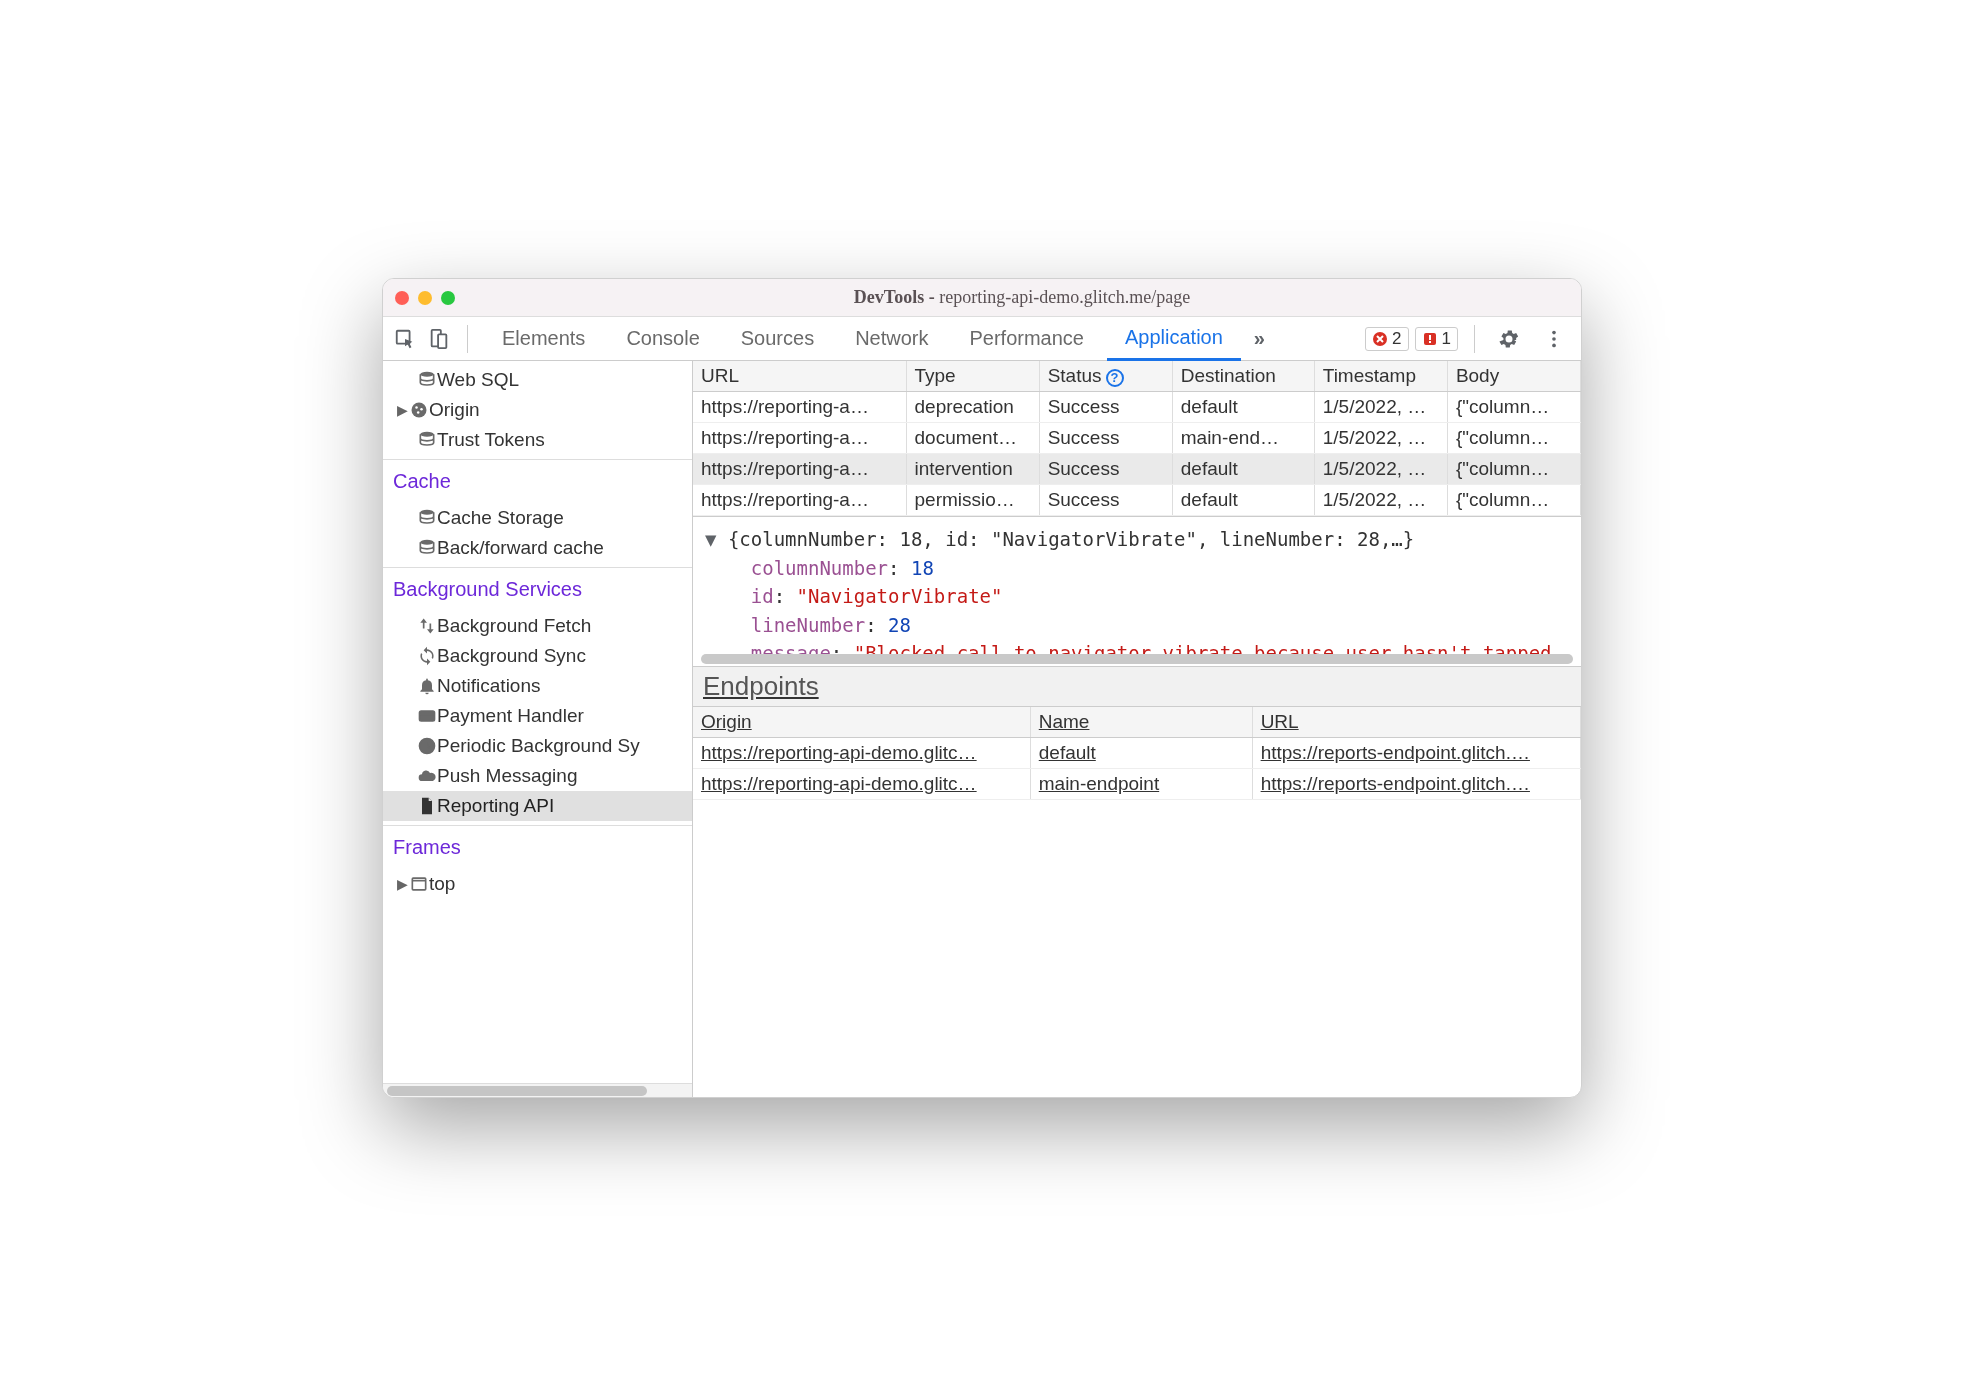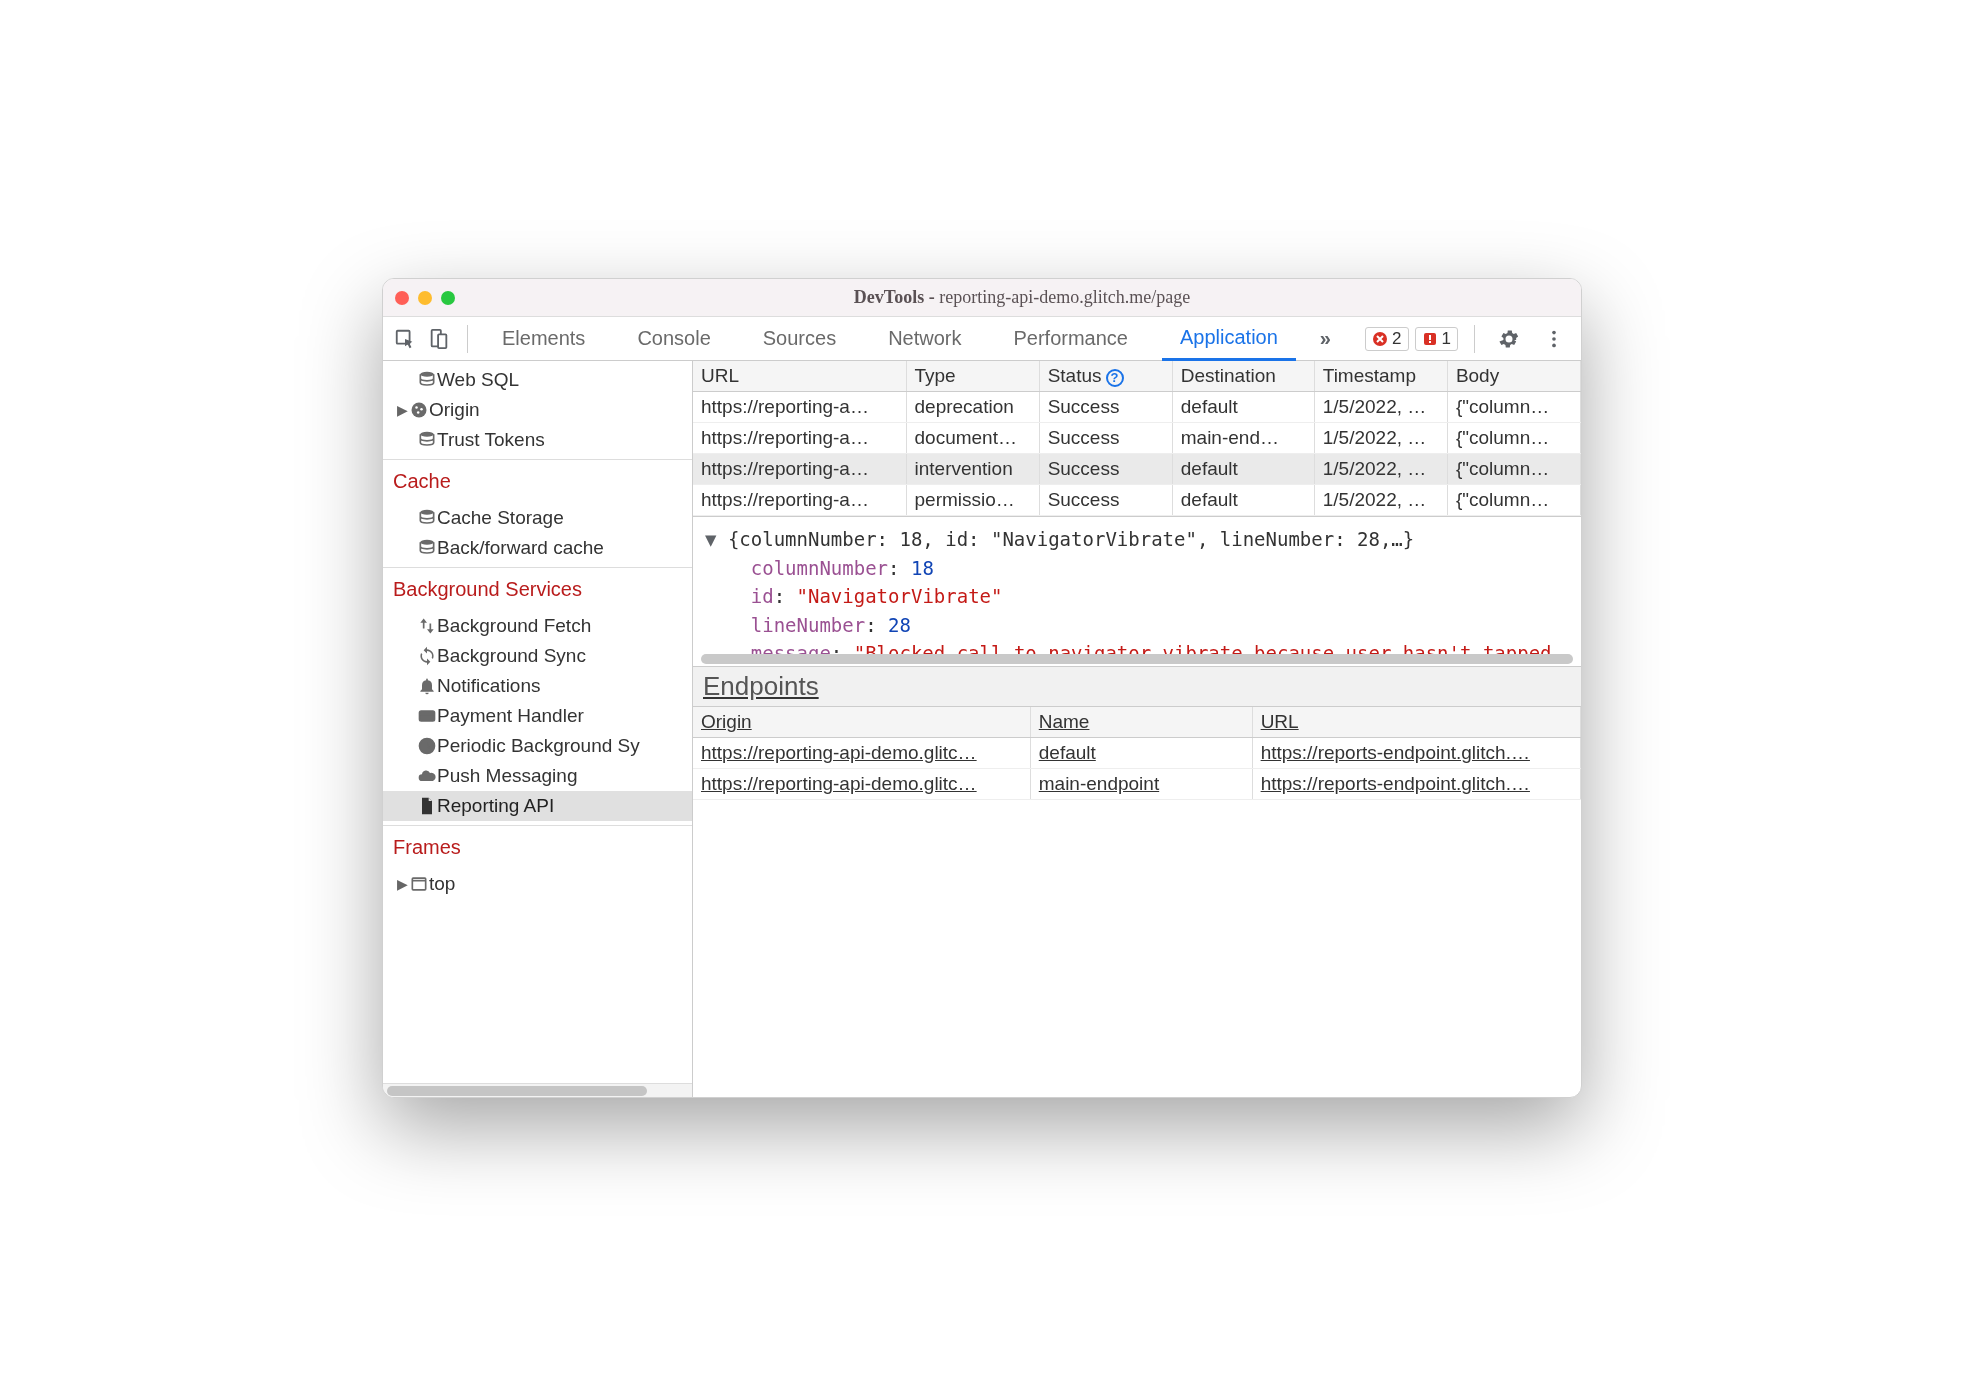--- a/index.html
+++ b/index.html
@@ -47,21 +47,21 @@
     height: 44px;
     display:flex;
     align-items:center;
     padding:0 10px;
     border-bottom: 1px solid #ccc;
     gap: 10px;
     flex-shrink:0;
   }
   .tbicon { width:24px; height:24px; display:flex; align-items:center; justify-content:center; color:#666;}
   .divider-v { width:1px; height:28px; background:#ccc; margin:0 6px;}
-  .tabs { display:flex; align-items:center; gap:16px; height:100%; flex:1;}
+  .tabs { display:flex; align-items:center; gap:5px; height:100%; flex:1;}
   .tab {
     padding: 0 18px;
     font-size:20px;
     color:#6a6a6a;
     height:100%;
     display:flex;
     align-items:center;
     cursor:pointer;
   }
   .tab.active { color:#1a73e8; border-bottom:3px solid #1a73e8; margin-bottom:-1px; font-weight:400;}
@@ -93,21 +93,21 @@
     cursor:pointer;
     white-space:nowrap;
     overflow:hidden;
   }
   .tree-item.selected { background:#e0e0e0; color:#222;}
   .tree-item .ticon { width:20px; height:20px; color:#6a6a6a; flex-shrink:0;}
   .tree-item .arrow { width:10px; color:#666; margin-left:-20px; margin-right:2px; font-size:14px;}
   .tree-cat {
     padding:10px 10px 6px 10px;
     font-size:20px;
-    color:#b91c1c;
+    color:#6d28d9;
     border-top:1px solid #ddd;
   }
   .tree-cat:first-of-type { border-top:none; }
   .sidebar-scroll {
     height:14px;
     background:#f3f3f3;
     border-top:1px solid #ddd;
     margin-top:auto;
     position:relative;
   }

